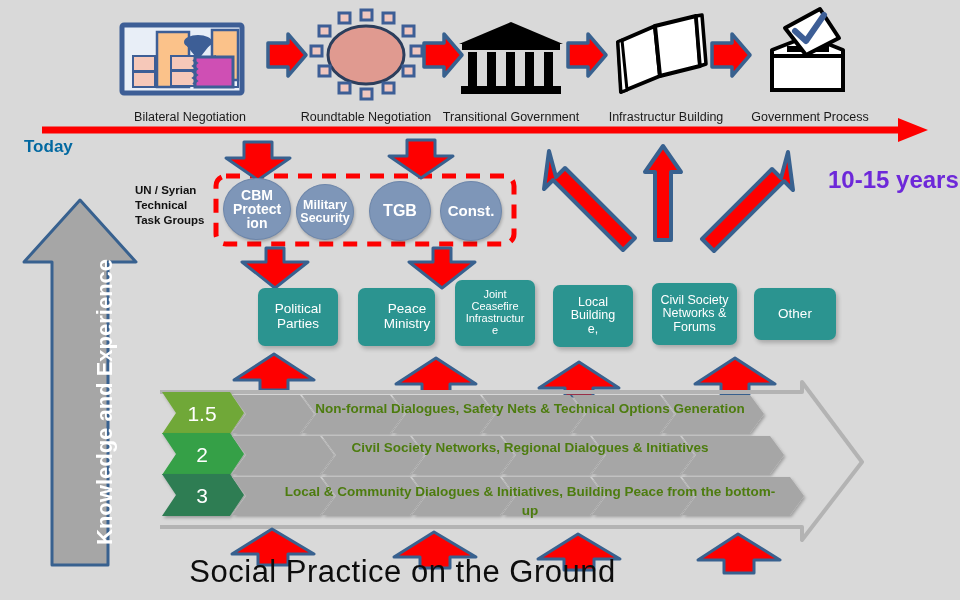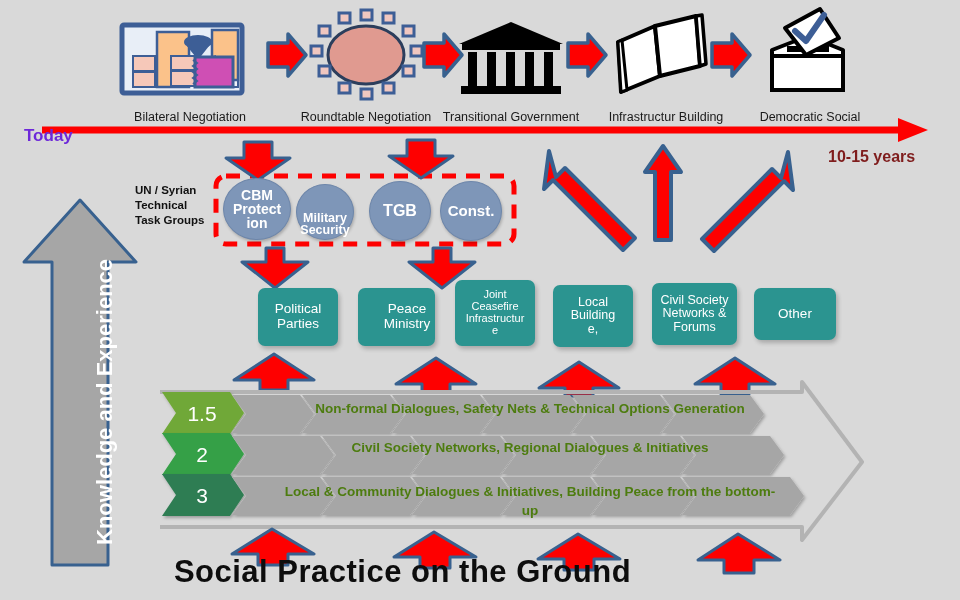--- a/index.html
+++ b/index.html
@@ -15,26 +15,26 @@
   
   .phase-label{
     position:absolute;
     font-size:12.5px;color:#1a1a1a;
     text-align:center;white-space:nowrap;
     font-family:"Liberation Sans", sans-serif;
   }
 
   
   .today-label{
-    position:absolute;left:24px;top:126px;
-    font-size:17px;font-weight:bold;color:#6d28d9;
+    position:absolute;left:24px;top:137px;
+    font-size:17px;font-weight:bold;color:#0369a1;
   }
   .years-label{
-    position:absolute;left:828px;top:148px;
-    font-size:16px;font-weight:bold;color:#7f1d1d;
+    position:absolute;left:828px;top:166px;
+    font-size:24px;font-weight:bold;color:#6d28d9;
     white-space:nowrap;
   }
 
   
   .un-label{
     position:absolute;left:135px;top:183px;
     font-size:11.5px;font-weight:bold;color:#111;
     line-height:15px;width:95px;
   }
 
@@ -66,21 +66,21 @@
     text-align:center;line-height:1.15;
   }
   .num-text{
     position:absolute;color:#ffffff;font-size:20px;
     text-align:center;font-family:"Liberation Sans", sans-serif;
   }
 
   
   .bottom-title{
     position:absolute;left:0;top:554px;width:805px;
-    text-align:center;font-size:31px;font-weight:bold;color:#0d0d0d;
+    text-align:center;font-size:31px;font-weight:normal;color:#0d0d0d;
     letter-spacing:0.5px;
   }
 
   
   .ke-text{
     position:absolute;
     color:#ffffff;font-size:22px;font-weight:bold;
     white-space:nowrap;
     transform-origin:left top;
     transform:rotate(-90deg);
@@ -271,40 +271,40 @@
     </g>
     <g>
       <path d="M738 534 L780 560 L754 560 L754 573 L724 573 L724 560 L698 560 Z" fill="#fe0000" stroke="#38618f" stroke-width="3" stroke-linejoin="round"></path>
     </g>
   </svg>
 
   <div class="phase-label" style="left:120px;top:110px;width:140px;">Bilateral Negotiation</div>
   <div class="phase-label" style="left:296px;top:110px;width:140px;">Roundtable Negotiation</div>
   <div class="phase-label" style="left:441px;top:110px;width:140px;">Transitional Government</div>
   <div class="phase-label" style="left:596px;top:110px;width:140px;">Infrastructur Building</div>
-  <div class="phase-label" style="left:740px;top:110px;width:140px;">Democratic Social</div>
+  <div class="phase-label" style="left:740px;top:110px;width:140px;">Government Process</div>
 
   <div class="today-label">Today</div>
   <div class="years-label">10-15 years</div>
 
   <div class="un-label">
     <div>UN / Syrian</div>
     <div>Technical</div>
     <div>Task Groups</div>
   </div>
 
   <div class="circle" style="left:223px;top:178px;width:68px;height:62px;font-size:14px;">
     <div>
       <div>CBM</div>
       <div>Protect</div>
       <div>ion</div>
     </div>
   </div>
 
-  <div class="circle" style="left:296px;top:184px;width:58px;height:56px;font-size:12.5px;align-items:flex-end;">
+  <div class="circle" style="left:296px;top:184px;width:58px;height:56px;font-size:12.5px;">
     <div>
       <div>Military</div>
       <div>Security</div>
     </div>
   </div>
 
   <div class="circle" style="left:369px;top:181px;width:62px;height:60px;font-size:16px;">
     <div>TGB</div>
   </div>
 

